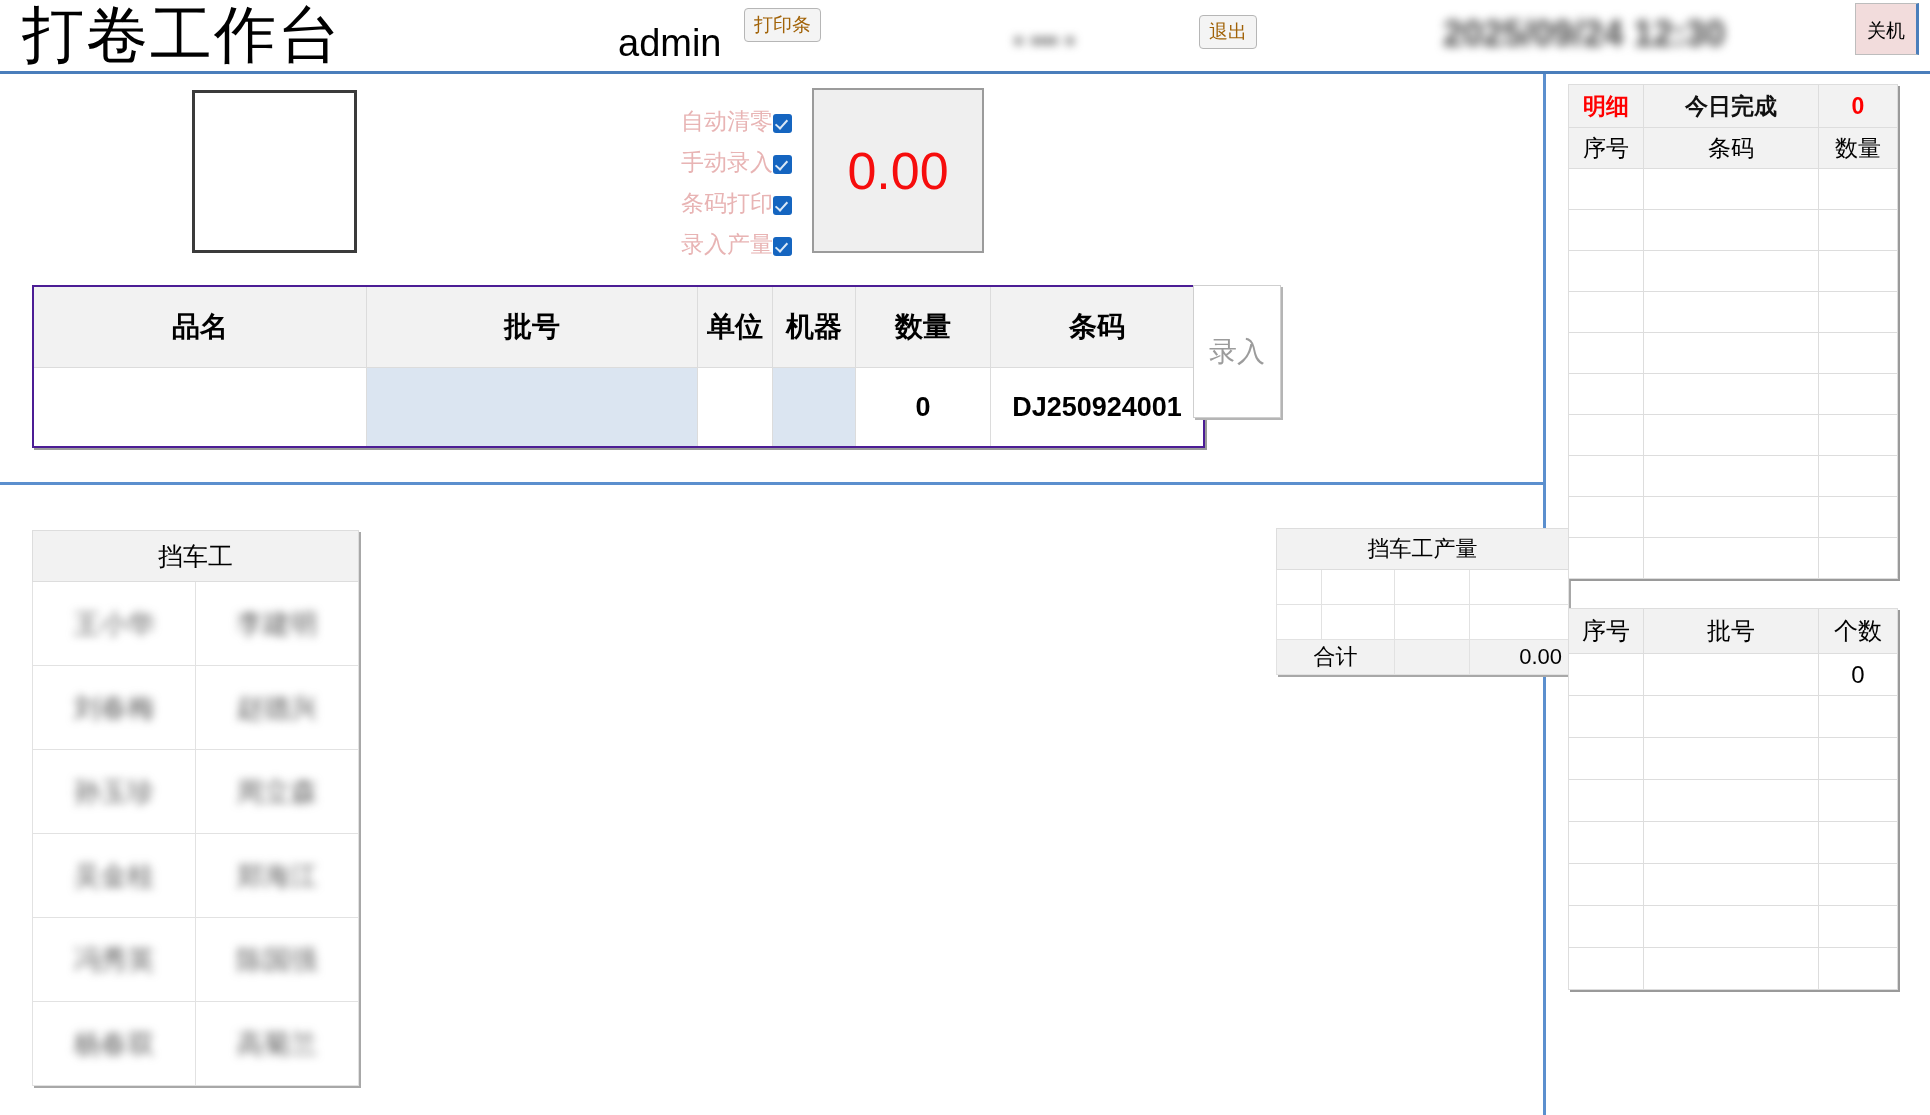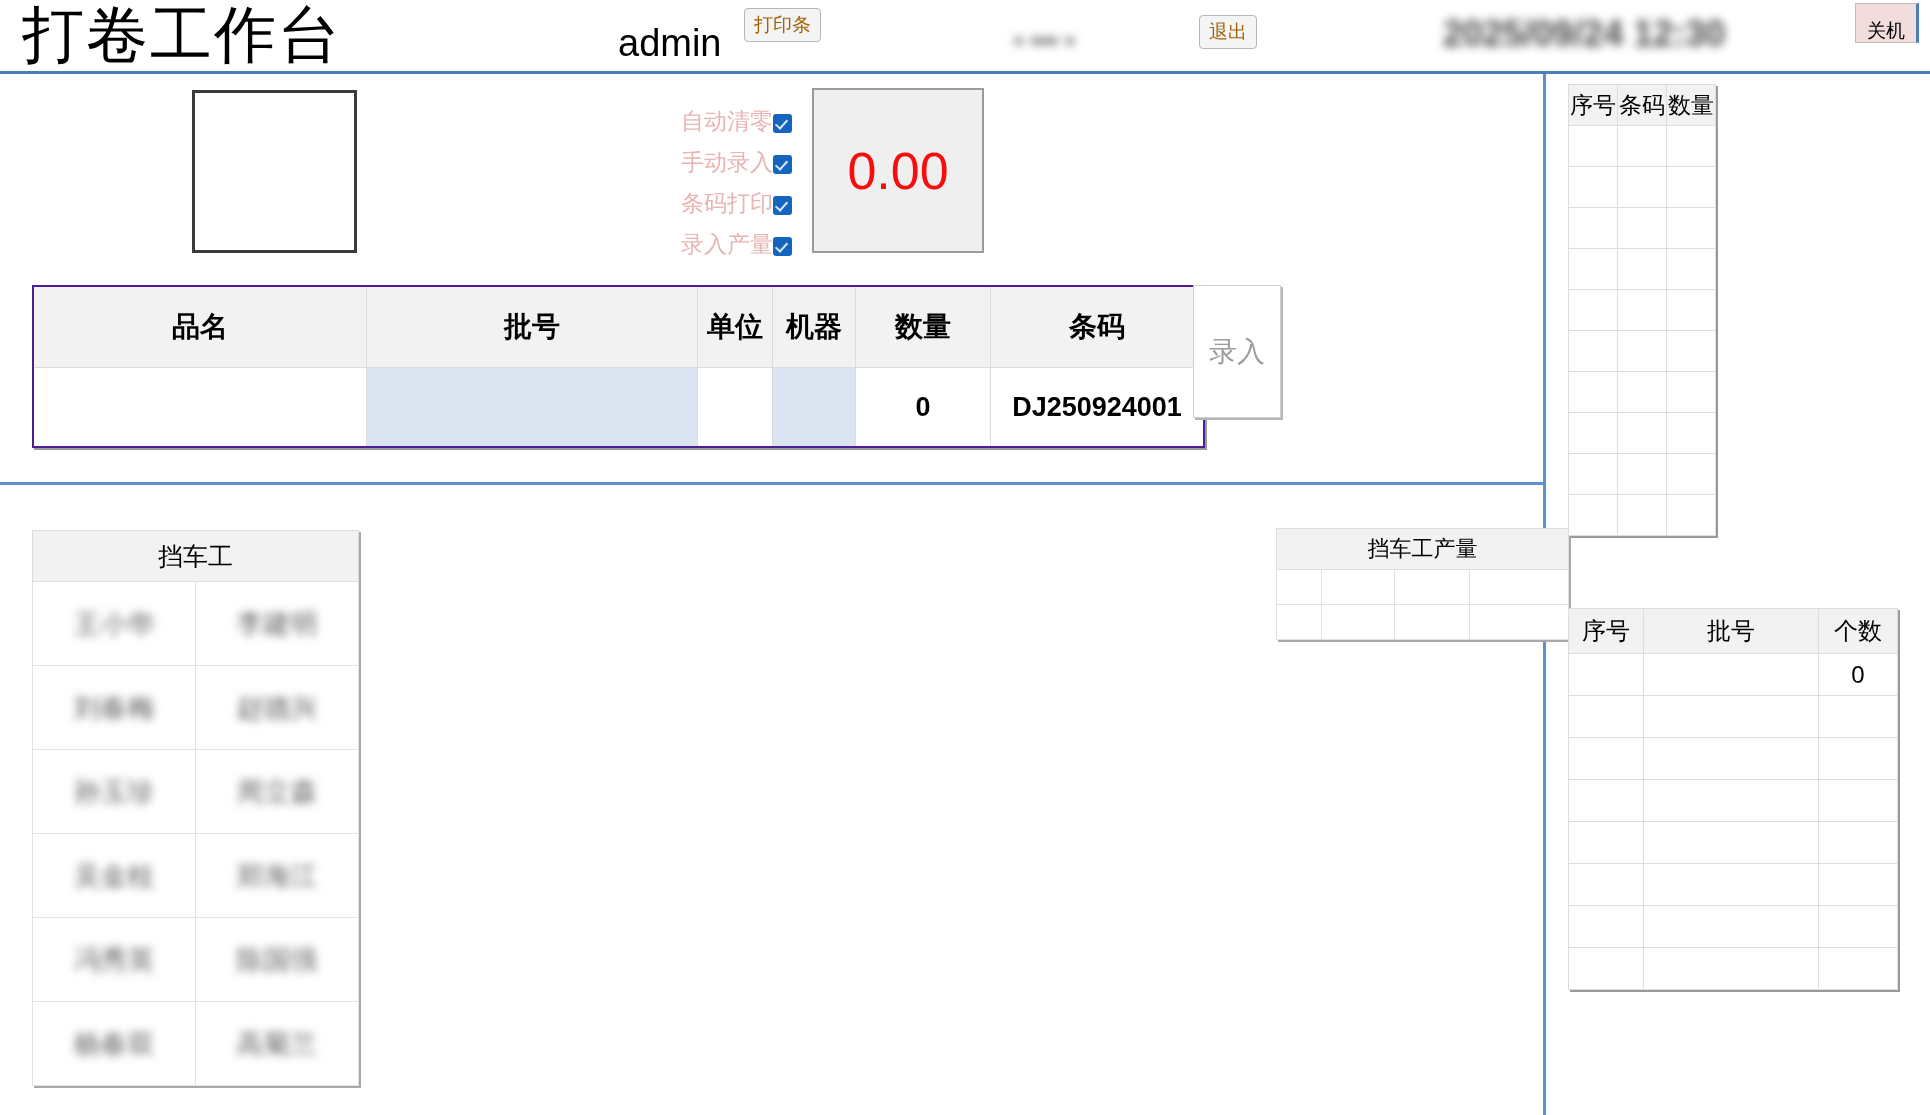--- a/index.html
+++ b/index.html
@@ -77,21 +77,21 @@
     position: absolute;
     left: 1443px; top: 14px;
     font-size: 36px;
     line-height: 40px;
     white-space: nowrap;
     font-weight: 700;
   }
   #shutdown-button {
     position: absolute;
     left: 1855px; top: 3px;
-    width: 64px; height: 40px;
+    width: 64px; height: 52px;
     background: #f2dcdc;
     border: 1px solid #bdbdbd;
     border-right: 3px solid #4a7ebb;
     font-size: 19px;
     line-height: 54px;
     text-align: center;
     box-sizing: border-box;
   }
   #header-rule {
     position: absolute;
@@ -440,25 +440,35 @@
       <td class="ot-c2"></td>
       <td class="ot-c3"></td>
       <td class="ot-c4"></td>
     </tr>
     <tr>
       <td class="ot-c1"></td>
       <td class="ot-c2"></td>
       <td class="ot-c3"></td>
       <td class="ot-c4"></td>
     </tr>
+    <tr>
+      <td class="ot-total-label" colspan="2">合计</td>
+      <td class="ot-total-blank"></td>
+      <td class="ot-total-value">0.00</td>
+    </tr>
   </tbody>
 </table>
 
 <table id="detail-table">
   <tbody>
+    <tr class="dt-title-row">
+      <td class="dt-c1 dt-title-left">明细</td>
+      <td class="dt-c2 dt-title-mid">今日完成</td>
+      <td class="dt-c3 dt-title-right">0</td>
+    </tr>
     <tr class="dt-head-row">
       <td>序号</td>
       <td>条码</td>
       <td>数量</td>
     </tr>
     <tr class="dt-body-row">
       <td></td>
       <td></td>
       <td></td>
     </tr>

